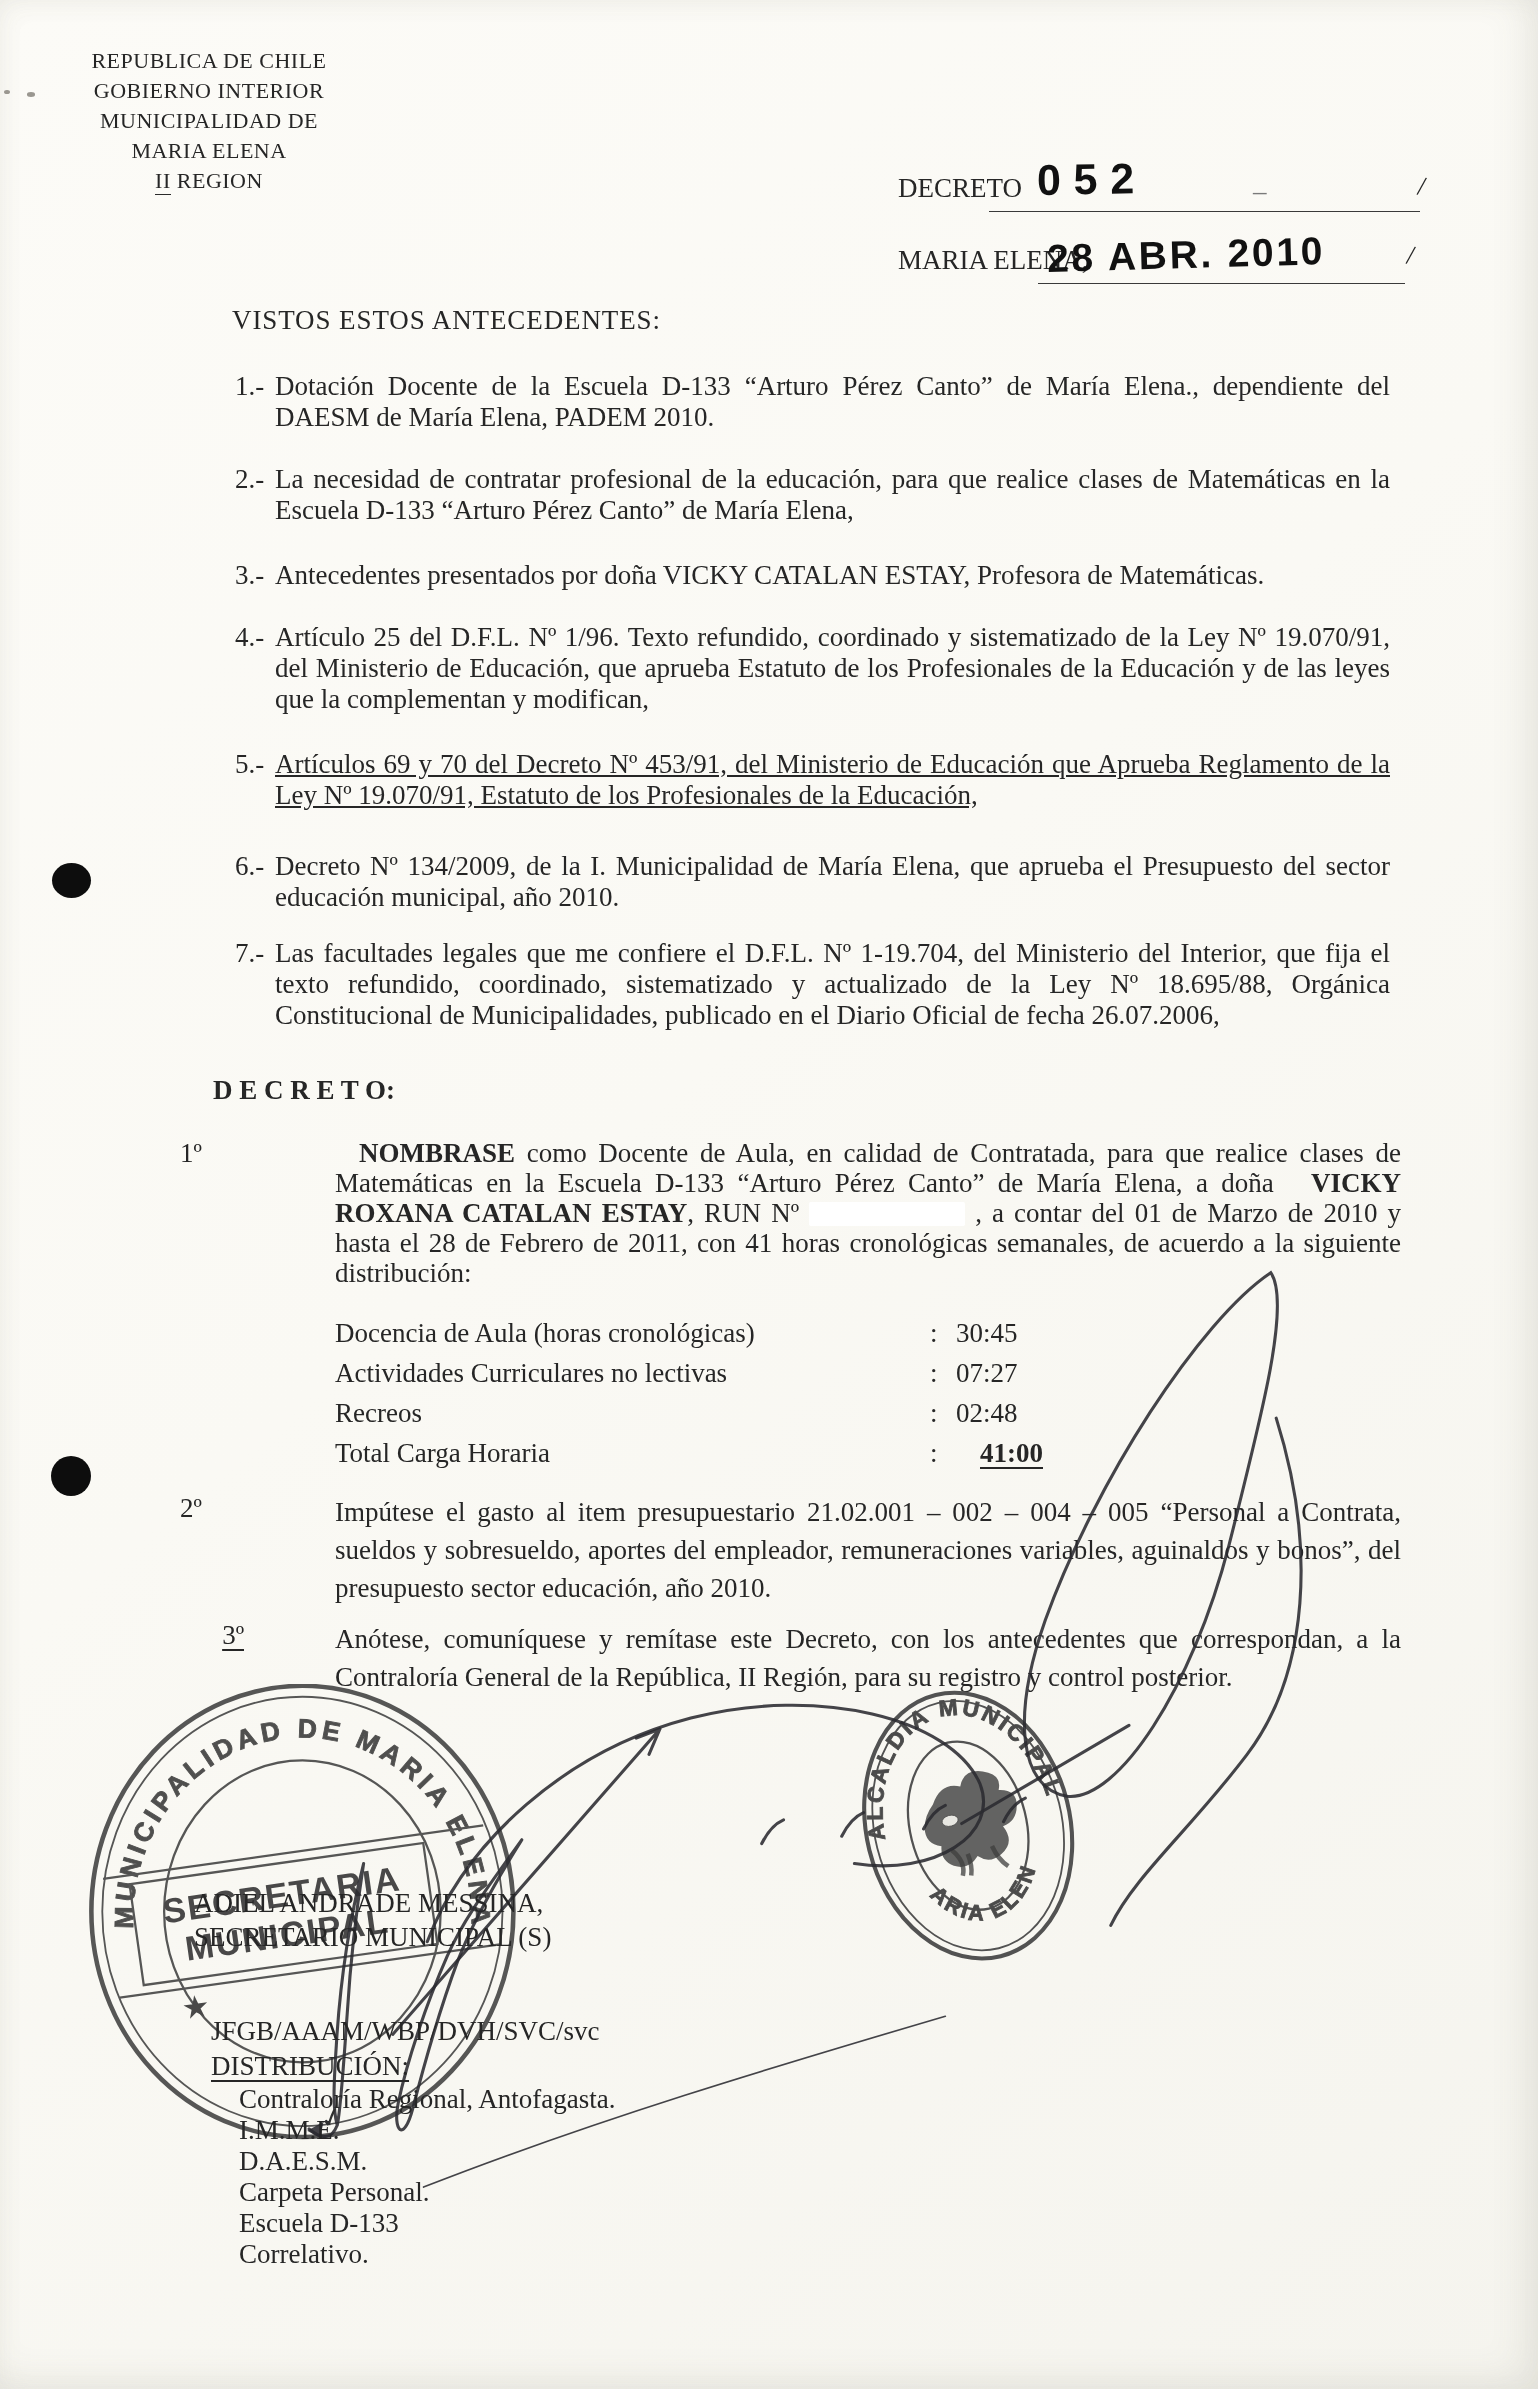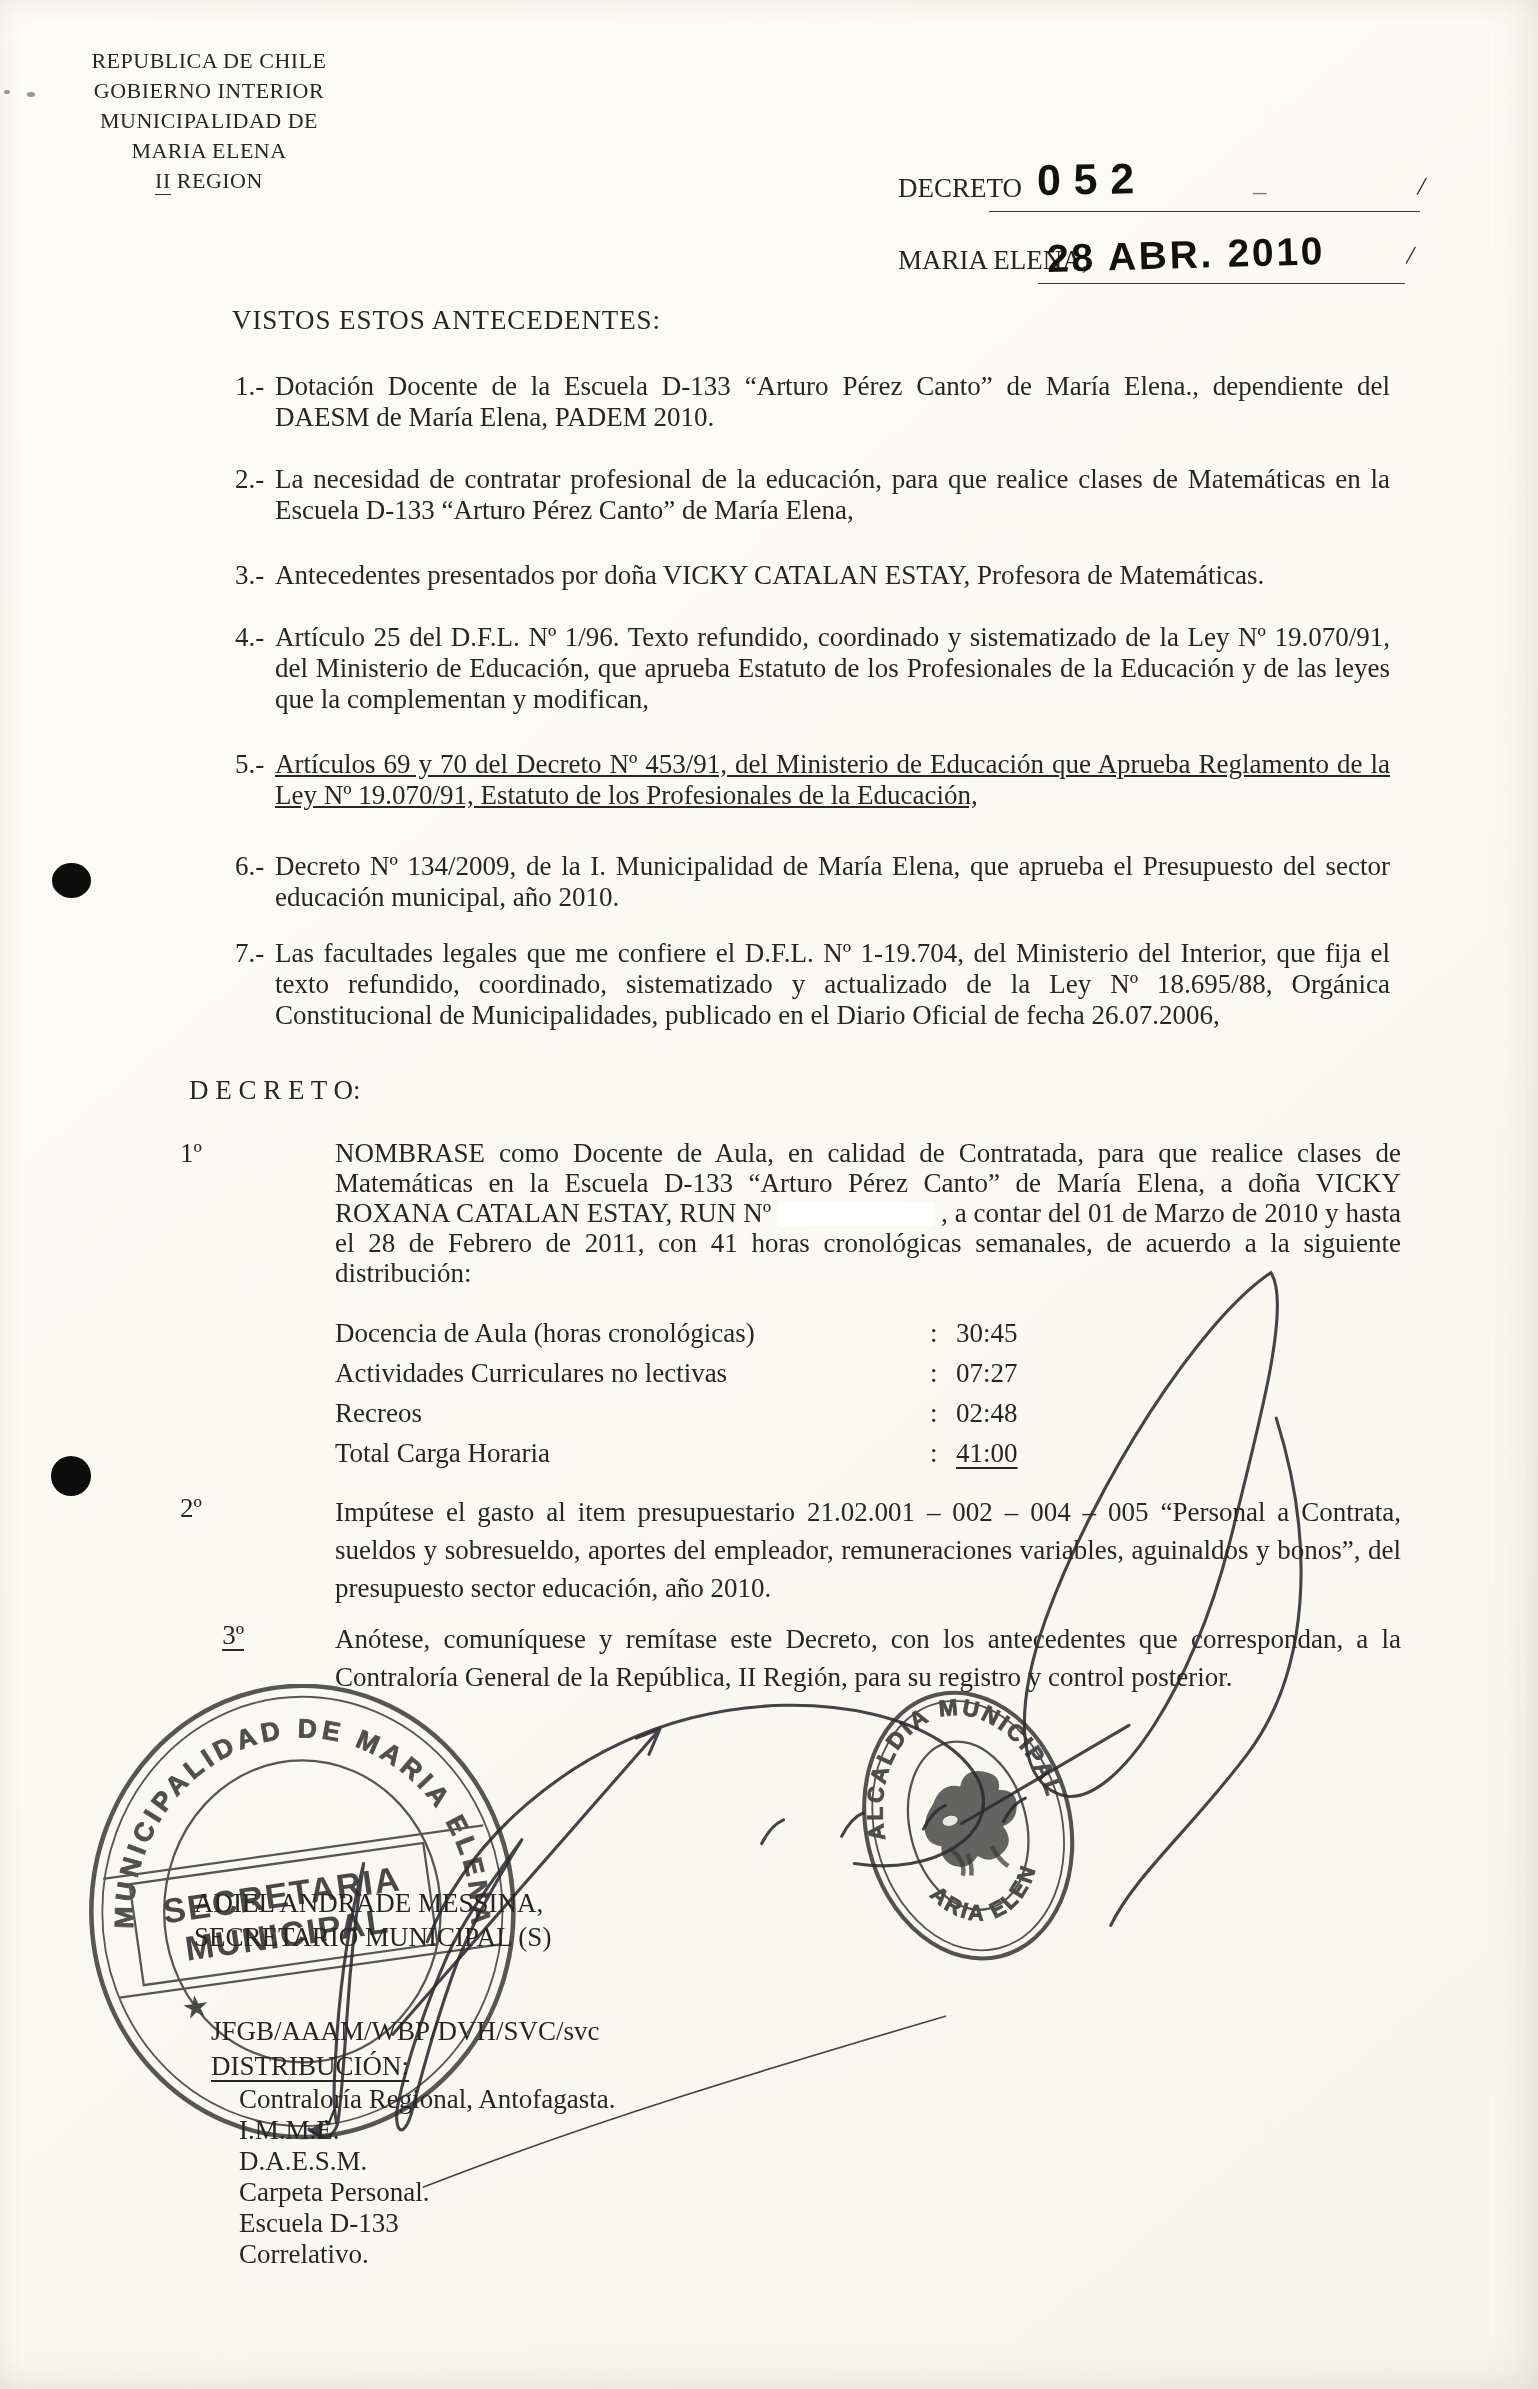--- a/index.html
+++ b/index.html
@@ -5,21 +5,21 @@
   html,body{margin:0;padding:0;background:#777;}
   .page{
     position:relative;width:1538px;height:2389px;overflow:hidden;
     background:linear-gradient(140deg,#fcfbf7 0%,#faf9f4 45%,#f5f4ee 100%);
     font-family:"Liberation Serif", serif;color:#262626;
     box-shadow:inset -12.7px -9px 36px rgba(90,85,70,.10), inset 3.6px 3.6px 23.6px rgba(120,115,100,.05);
   }
   .abs{position:absolute;}
   .t{font-size:27px;line-height:31px;color:#262626;}
   .just{text-align:justify;}
-  .b{font-weight:normal;}
+  .b{font-weight:bold;margin-left:24px;}
   .nowrap{white-space:nowrap;}
   .letterhead{left:27px;top:46px;width:364px;text-align:center;font-size:22px;line-height:30px;letter-spacing:0.5px;}
   .u2{border-bottom:1.8px solid #2b2b2b;padding-bottom:1px;}
   .rule{height:0;border-bottom:1.8px solid #3a3a3a;}
   .stampnum{font-family:"Liberation Sans",sans-serif;font-weight:bold;color:#111;}
   .vnum{left:235px;width:53px;}
   .vtext{left:275px;width:1115px;}
   .artnum{left:180px;width:64px;}
   .arttext{left:335px;width:1066px;}
   .schlabel{left:335px;}

